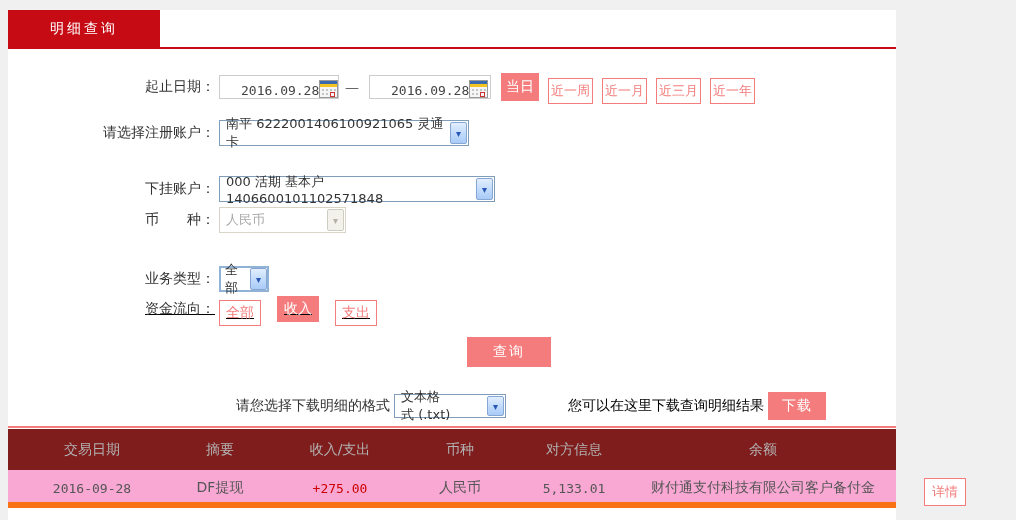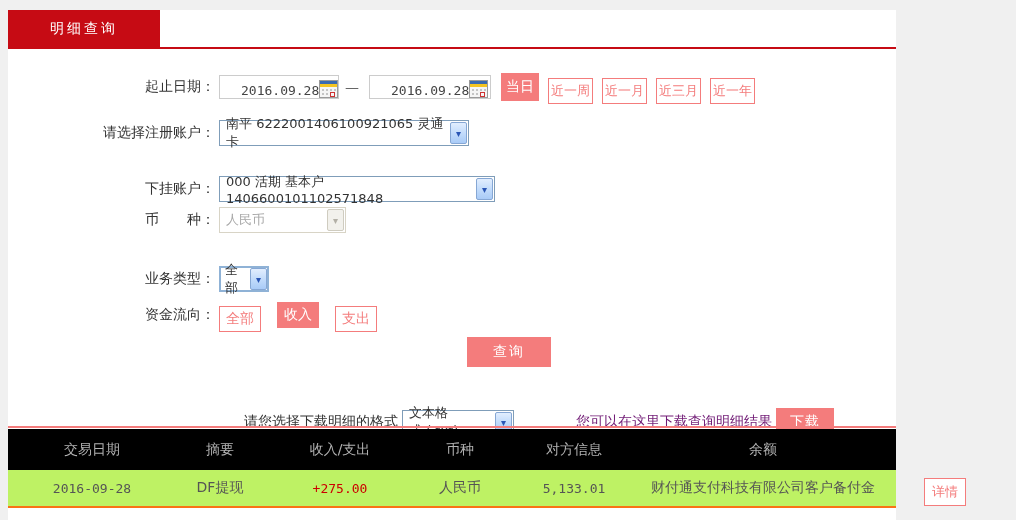--- a/index.html
+++ b/index.html
@@ -22,21 +22,21 @@
   }
   .red-line { position:absolute; left:0; top:37px; width:100%; height:2px; background:var(--accent-red,#c60b14); }
 
   
   .form-row { position:absolute; left:0; width:100%; display:flex; align-items:center; }
   .r1 { top:63px;  height:28px; }
   .r2 { top:110px; height:26px; }
   .r3 { top:166px; height:26px; }
   .r4 { top:197px; height:26px; }
   .r5 { top:256px; height:26px; }
-  .r6 { top:291px; height:28px; }
+  .r6 { top:285px; height:28px;text-decoration:underline; }
   .form-label { width:207px; flex-shrink:0; text-align:right; font-size:14px; color:#333; white-space:pre; }
 
   .date-input {
     margin-left:4px; width:120px; height:24px; border:1px solid #ccc; background:#fff;
     display:flex; align-items:flex-end; padding-left:21px;
     font-family:"DejaVu Sans Mono", monospace; font-size:13px; color:#444; cursor:text;
   }
   .date-input .cal { margin-left:auto; margin-right:3px; width:19px; height:18px; cursor:pointer; flex-shrink:0; }
   .dash { margin:0 6px; color:#666; font-size:14px; }
 
@@ -69,38 +69,38 @@
   .flow-btn { width:42px; height:26px; font-size:14px; }
   .flow-first { margin-left:4px; }
   .flow-next  { margin-left:16px; }
 
   .query-btn {
     position:absolute; left:459px; top:327px; width:84px; height:30px;
     font-size:14px; letter-spacing:2px;
   }
 
   
-  .dl-row { position:absolute; left:0; top:398px; width:100%; height:28px; display:flex; align-items:center;padding-left:8px; }
+  .dl-row { position:absolute; left:0; top:382px; width:100%; height:28px; display:flex; align-items:center; }
   .dl-label { width:382px; flex-shrink:0; text-align:right; font-size:14px; color:#333; }
   .dl-select { width:112px; height:24px;gap:36px; }
-  .dl-hint { margin-left:62px; font-size:14px; color:#701a75; }
+  .dl-hint { margin-left:62px; font-size:14px; color:#000000; }
   .dl-btn { margin-left:4px; width:58px; height:28px; font-size:14px; letter-spacing:1px; }
 
   .pink-line { position:absolute; left:0; top:416px; width:100%; height:2px; background:var(--salmon,#f47c7c); }
 
   
   .t-grid { display:grid; grid-template-columns:168px 88px 152px 88px 140px 238px 126px; align-items:center; }
   .t-header {
     position:absolute; left:0; top:419px; width:100%; height:41px;
-    background:#000000; color:#b2b2b2; font-size:14px;
+    background:#7f1d1d; color:#b2b2b2; font-size:14px;
   }
   .t-header > div { text-align:center; }
   .t-row {
     position:absolute; left:0; top:460px; width:100%; height:38px;
-    background:#bef264; border-bottom:2px solid #f97316; font-size:14px; color:#555;
+    background:#f9a8d4; border-bottom:6px solid #f97316; font-size:14px; color:#555;
   }
   .t-row > div { text-align:center; }
   .num { font-family:"DejaVu Sans Mono", monospace; font-size:13px; }
   .amount { color:var(--amount-red,#cc0000); }
   .detail-btn { width:42px; height:28px; justify-self:center; font-size:13px; }
 </style>
 </head>
 <body>
 
 <div class="panel">

